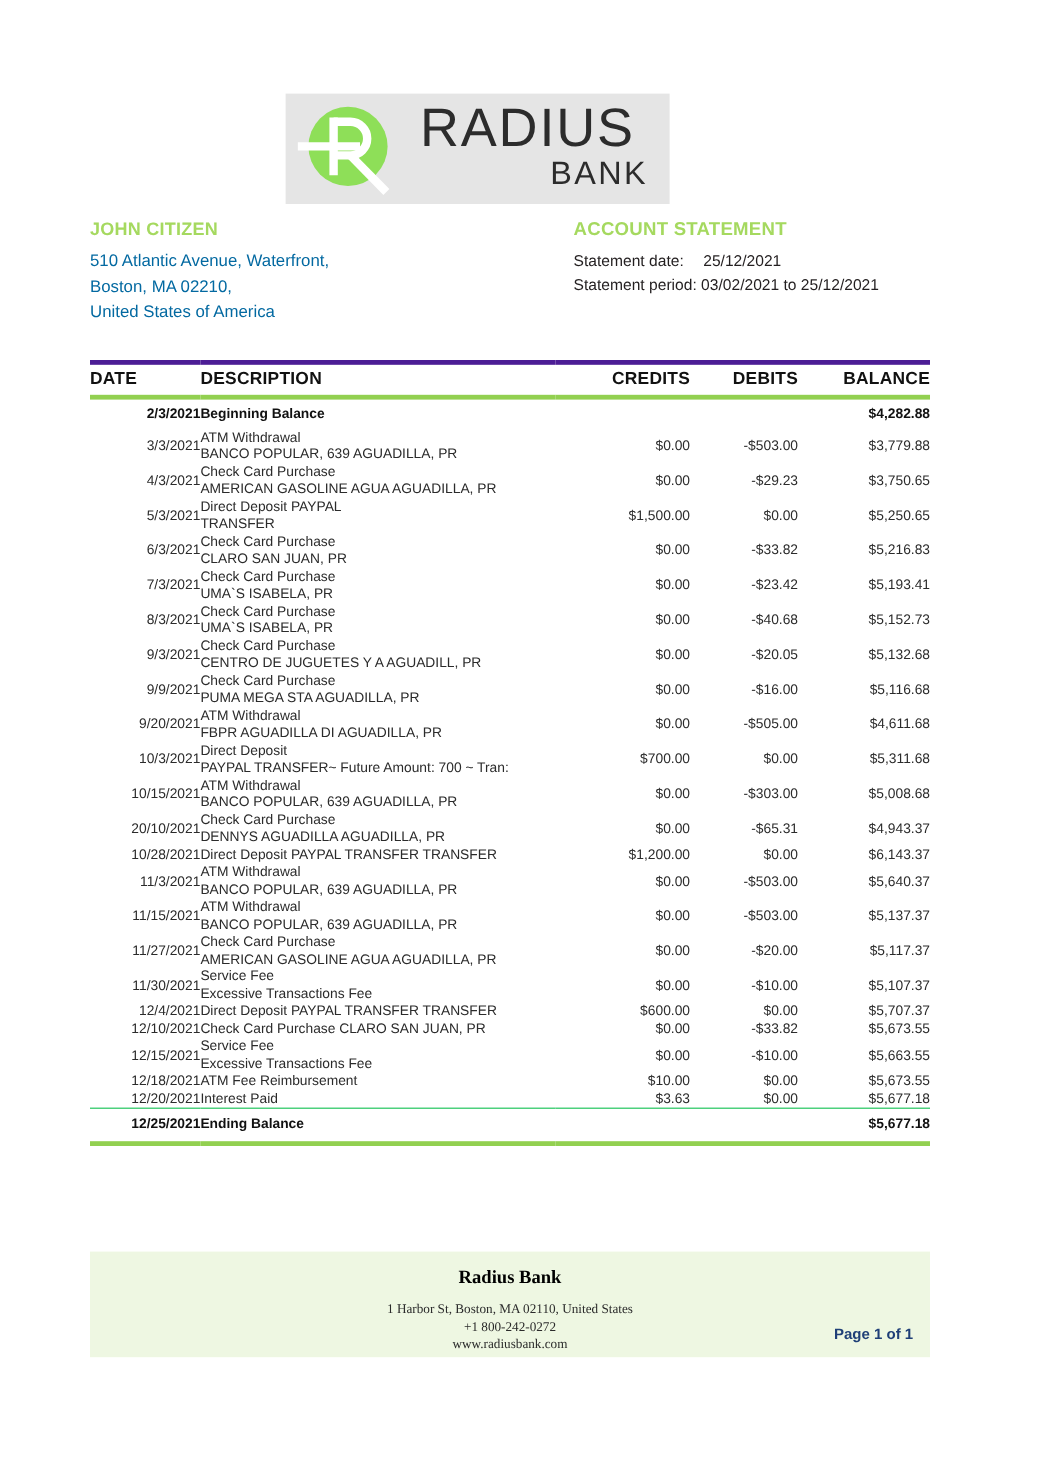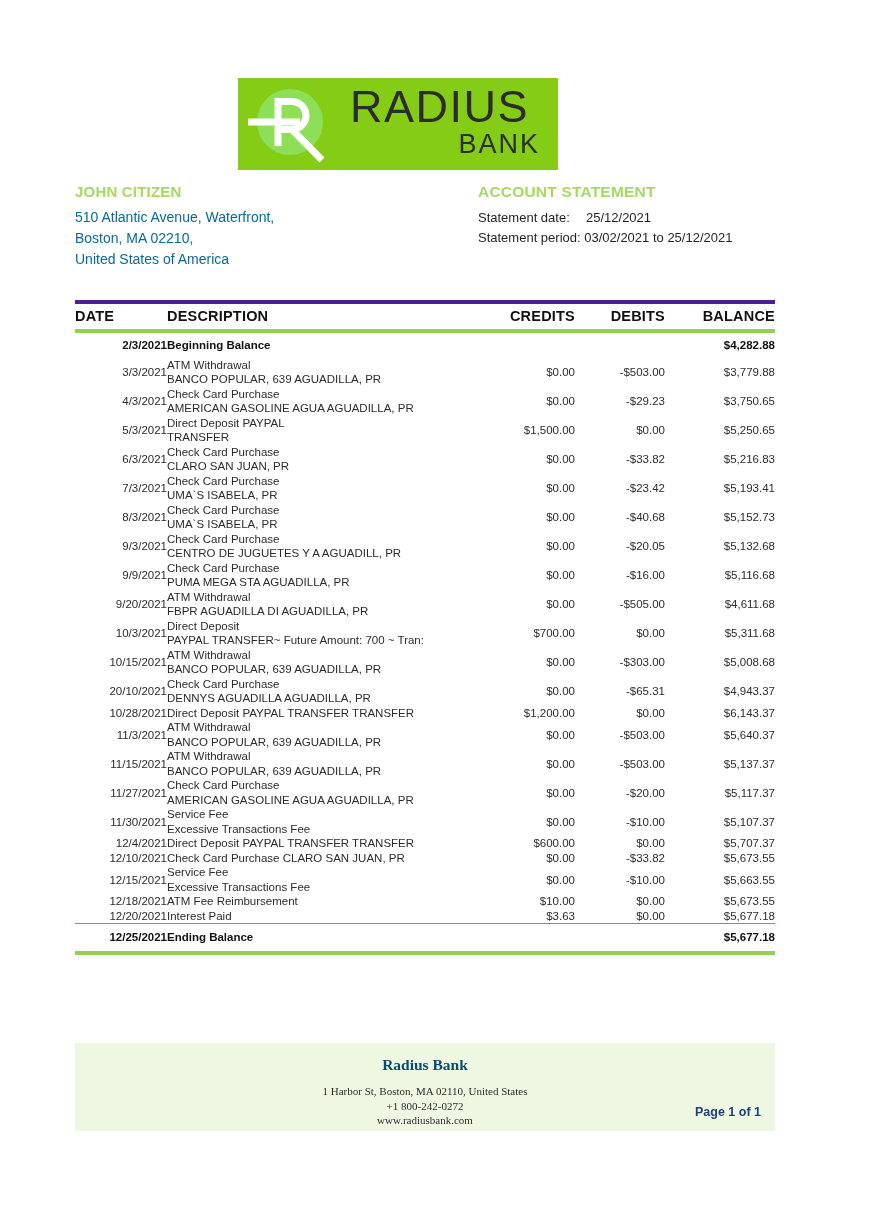--- a/index.html
+++ b/index.html
@@ -23,21 +23,21 @@
     height: 1231px;
   }
 
   
   .logo-block {
     position: absolute;
     left: 238px;
     top: 78px;
     width: 320px;
     height: 92px;
-    background: #84cc16;
+    background: #e5e5e5;
   }
   .logo-mark {
     position: absolute;
     left: 10px;
     top: 6px;
     width: 80px;
     height: 80px;
   }
   .wordmark {
     position: absolute;
@@ -182,21 +182,21 @@
     position: absolute;
     left: 0;
     top: 13px;
     width: 700px;
     text-align: center;
     font-family: "Liberation Serif", serif;
   }
   .f-bank {
     font-size: 15.5px;
     font-weight: bold;
-    color: #0c4a6e;
+    color: #000000;
     margin-bottom: 10px;
   }
   .f-line {
     font-size: 11px;
     color: #2b2b2b;
     line-height: 14.5px;
   }
   .f-page {
     position: absolute;
     right: 14px;

